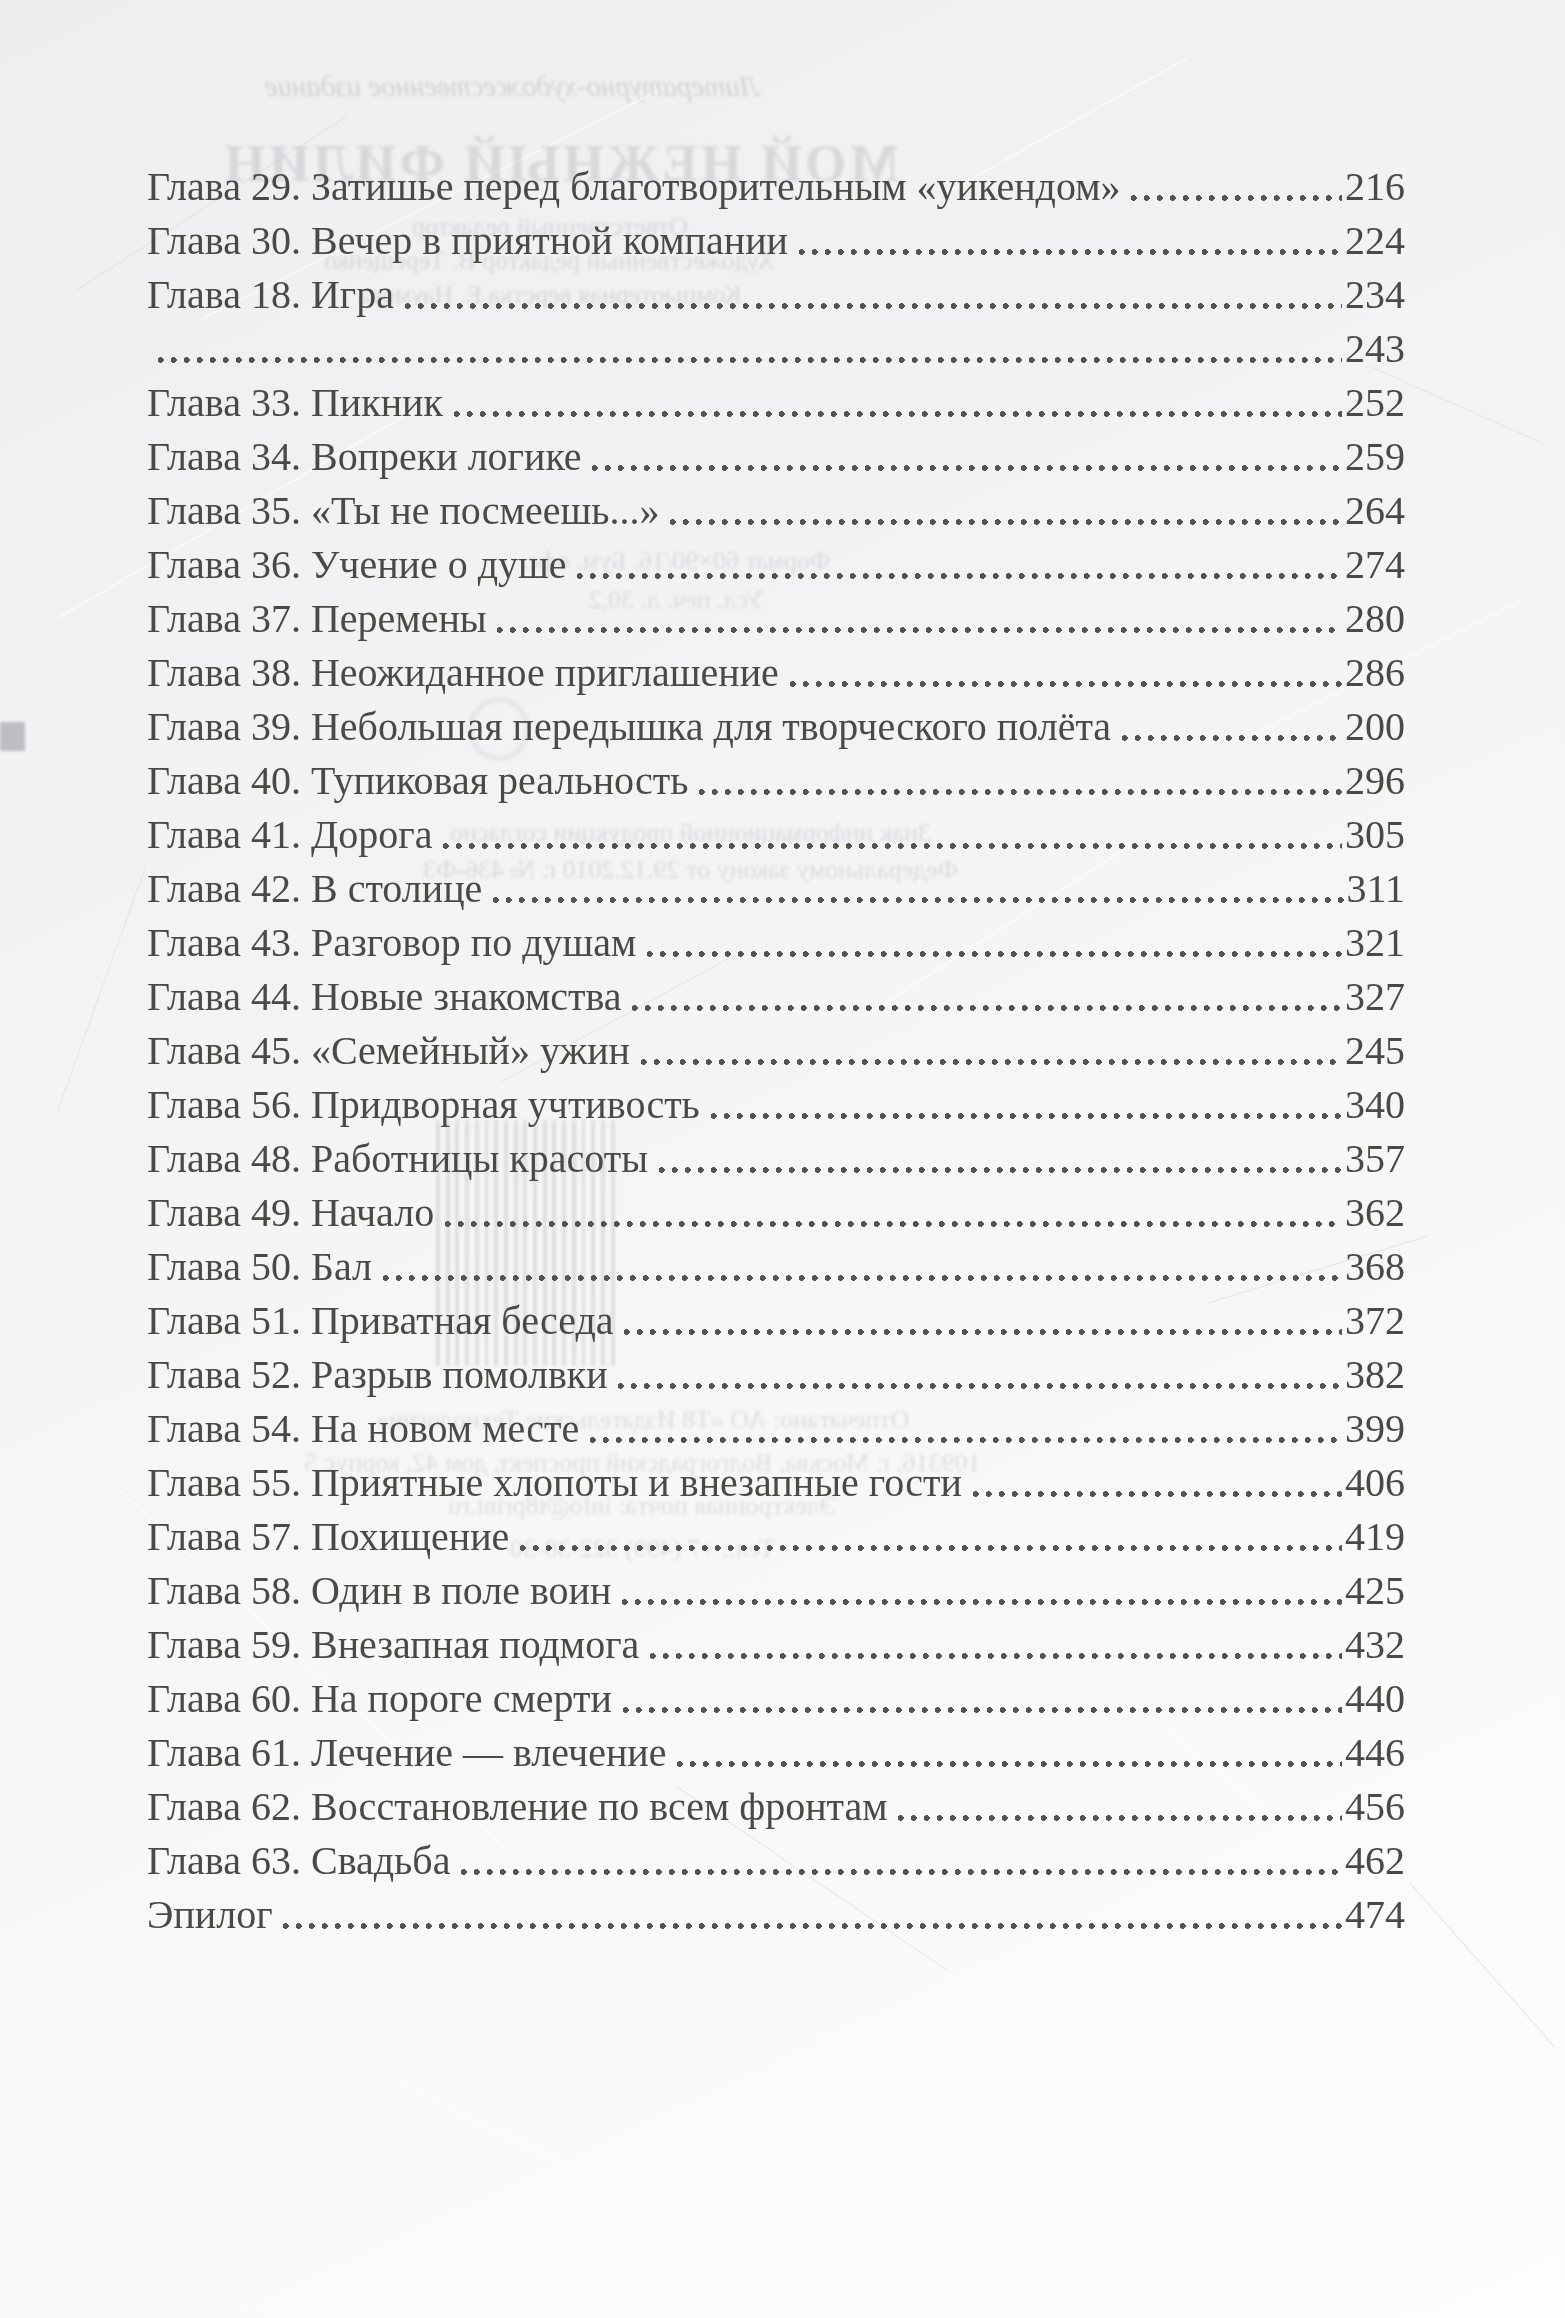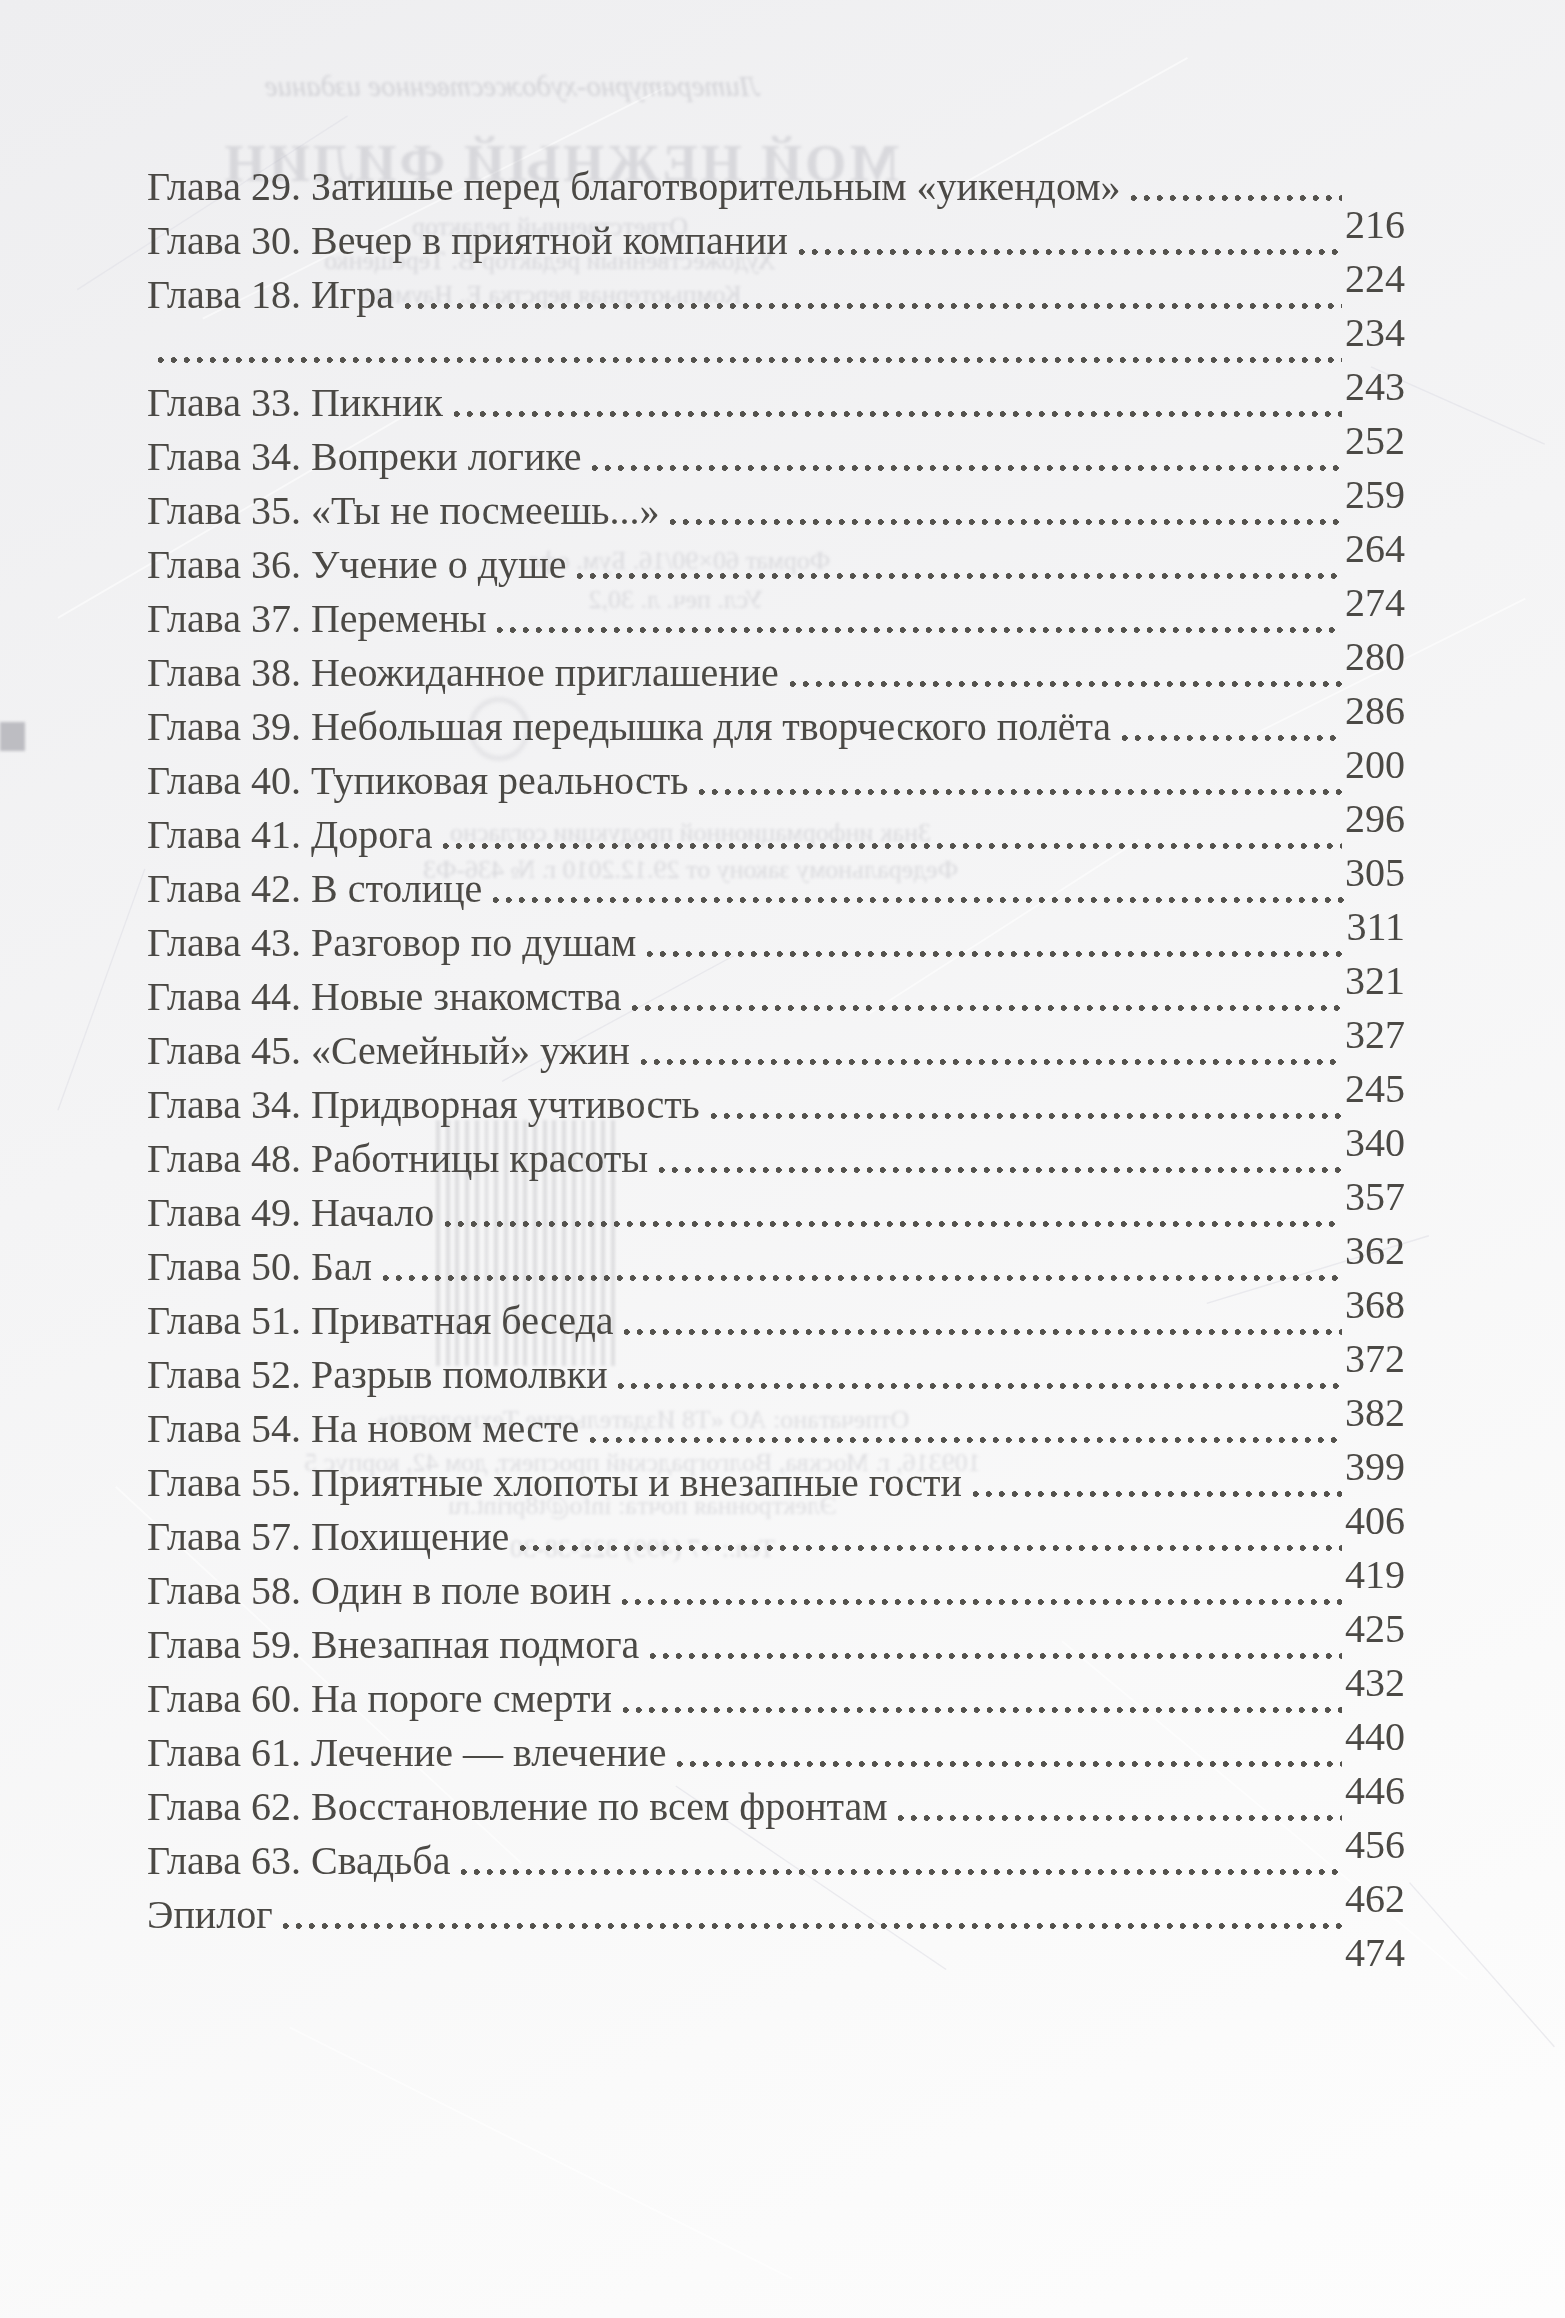--- a/index.html
+++ b/index.html
@@ -20,21 +20,21 @@
     position:absolute;left:147px;right:160px;top:160px;
     color:#4b4945;
   }
   .row{display:flex;height:54px;line-height:54px;font-size:40px;justify-content:flex-end;}
   .t{white-space:nowrap;overflow:hidden;}
   .leader{
     flex:1 1 auto;min-width:11.6px;margin:0 2.9px 0 6.8px;
     background-image:radial-gradient(circle 2.9px at 6.8px 38px,#55534e 96%,transparent);
     background-size:13px 54px;background-repeat:repeat-x;
   }
-  .num{white-space:nowrap;margin-top:38px;}
+  .num{white-space:nowrap;}
   
   .ghost{
     position:absolute;transform:scaleX(-1);
     color:#a2a2ab;text-align:center;filter:blur(1.5px);
   }
   .g-edition{top:70px;left:116px;width:792px;font-size:29px;font-style:italic;opacity:.38;}
   .g-title{top:133px;left:126px;width:869px;font-size:53px;font-weight:bold;letter-spacing:2.9px;opacity:.30;}
   .g-colophon{top:210px;left:135px;width:830px;font-size:26px;line-height:34px;opacity:.32;}
   .g-specs{top:541px;left:290px;width:772px;font-size:26px;line-height:39px;opacity:.30;}
   .g-circle{
@@ -184,21 +184,21 @@
         <span class="t">Глава 44. Новые знакомства</span>
         <span class="leader"></span>
         <span class="num">327</span>
       </div>
       <div class="row">
         <span class="t">Глава 45. «Семейный» ужин</span>
         <span class="leader"></span>
         <span class="num">245</span>
       </div>
       <div class="row">
-        <span class="t">Глава 34. Придворная учтивость</span>
+        <span class="t">Глава 56. Придворная учтивость</span>
         <span class="leader"></span>
         <span class="num">340</span>
       </div>
       <div class="row">
         <span class="t">Глава 48. Работницы красоты</span>
         <span class="leader"></span>
         <span class="num">357</span>
       </div>
       <div class="row">
         <span class="t">Глава 49. Начало</span>

